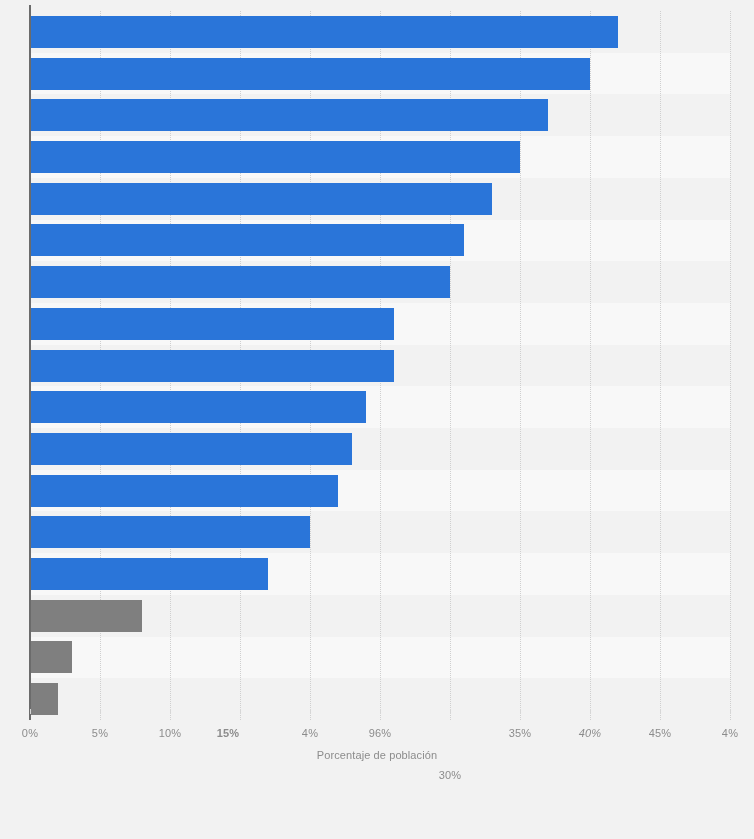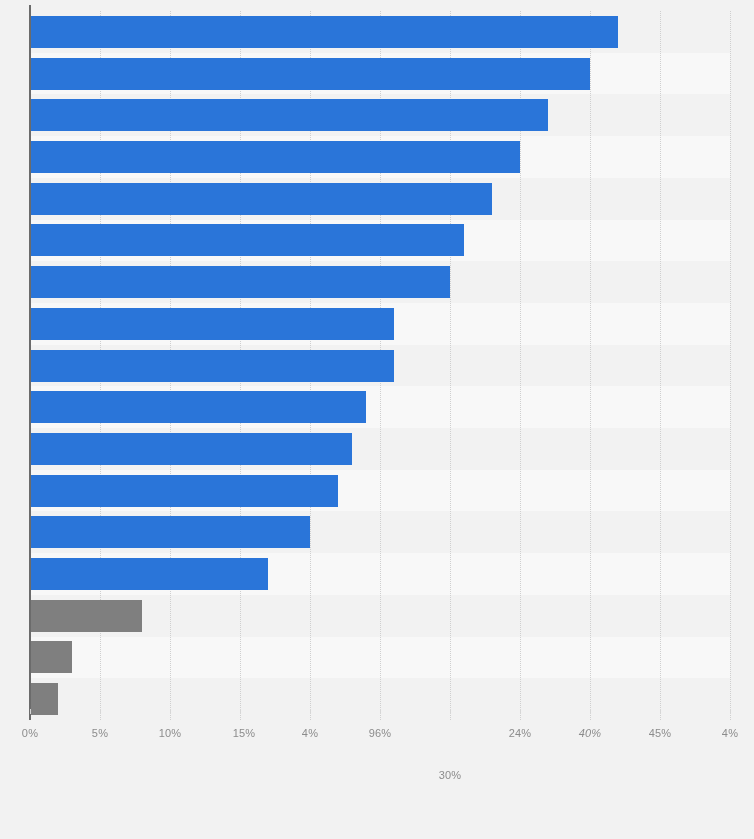--- a/index.html
+++ b/index.html
@@ -180,24 +180,25 @@
       <div class="tick-mark" style="left: 520px;"></div>
       <div class="tick-mark" style="left: 590px;"></div>
       <div class="tick-mark" style="left: 660px;"></div>
       <div class="tick-mark" style="left: 730px;"></div>
     </div>
 
   <div id="x-tick-labels">
       <div class="x-tick-label" style="left: 30px;">0%</div>
       <div class="x-tick-label" style="left: 100px;">5%</div>
       <div class="x-tick-label" style="left: 170px;">10%</div>
-      <div class="x-tick-label" style="left: 244px;">15%</div>
+      <div class="x-tick-label" style="left: 228px; font-weight: bold;">15%</div>
       <div class="x-tick-label" style="left: 310px;">4%</div>
       <div class="x-tick-label" style="left: 380px;">96%</div>
       <div class="x-tick-label" style="left: 450px; margin-top: 42px;">30%</div>
-      <div class="x-tick-label" style="left: 520px;">24%</div>
+      <div class="x-tick-label" style="left: 520px;">35%</div>
       <div class="x-tick-label" style="left: 590px; font-style: italic;">40%</div>
       <div class="x-tick-label" style="left: 660px;">45%</div>
       <div class="x-tick-label" style="left: 730px;">4%</div>
     </div>
 
+  <div id="x-axis-title">Porcentaje de población</div>
 
 </div>
 
 </body></html>

